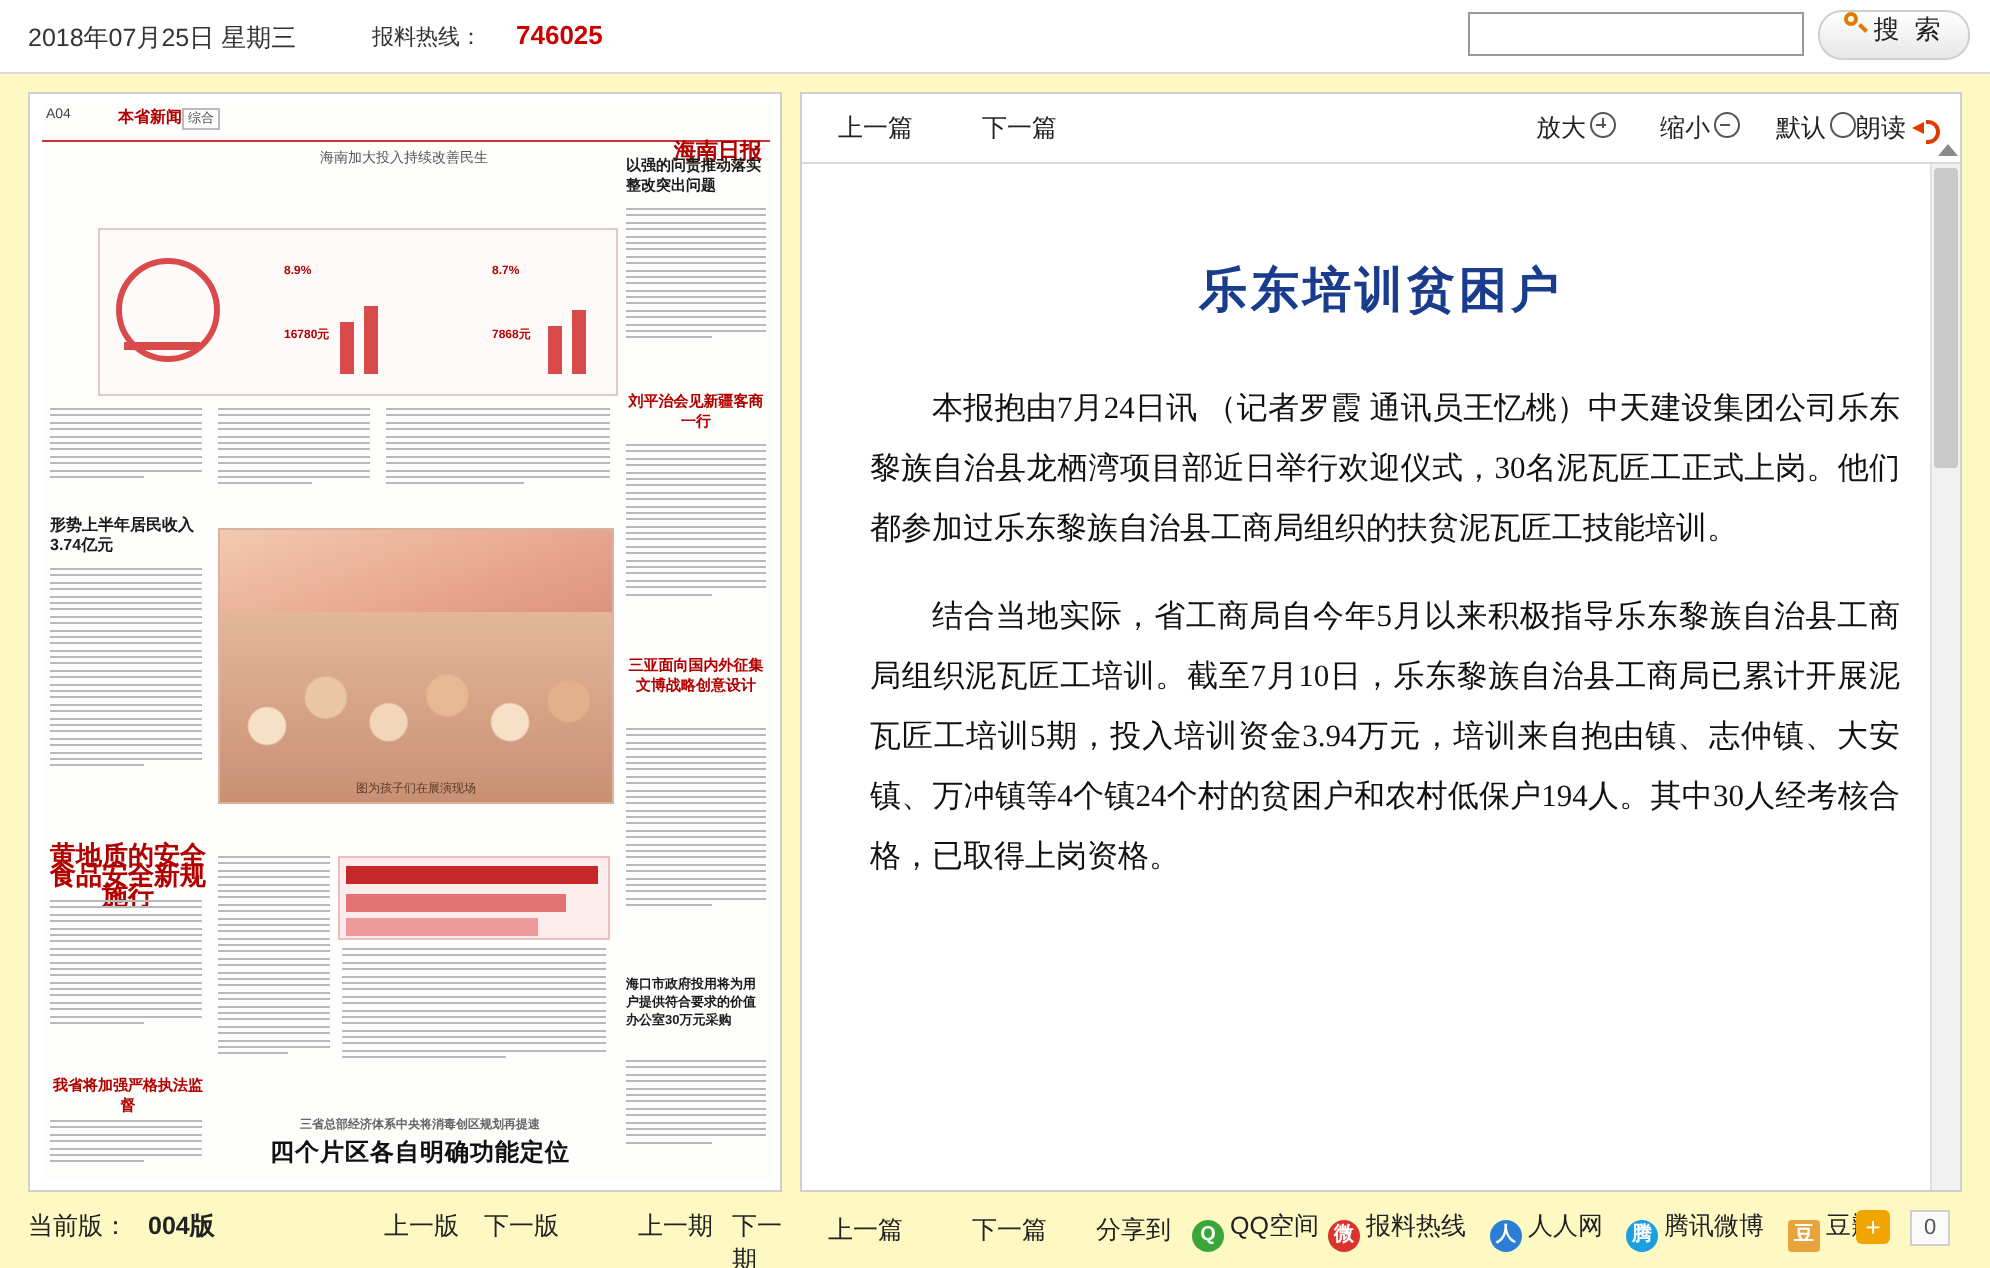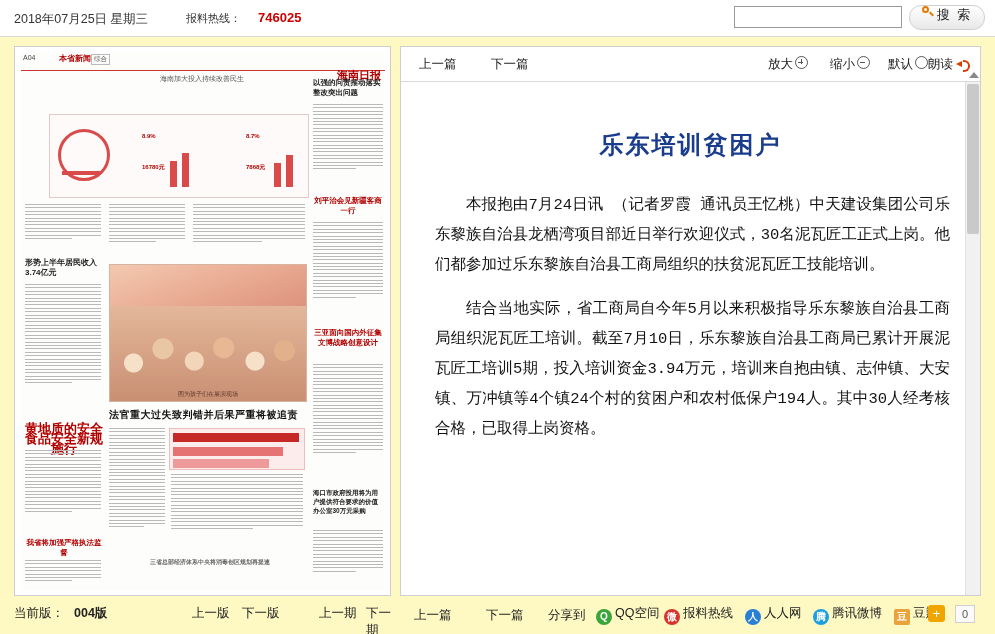--- a/index.html
+++ b/index.html
@@ -382,21 +382,21 @@
     line-height: 46px;
     letter-spacing: 2px;
   }
   .art-title-1 { margin-top: 40px; }
   .art-body {
     margin: 22px 30px 0 34px;
     font-size: 15.5px;
     line-height: 30px;
     color: #111;
     text-align: justify;
-    font-family: Liberation Mono, monospace;
+    font-family: Liberation Serif, serif;
   }
   .art-body p { margin: 0 0 14px 0; text-indent: 2em; }
 
   .phone-wrap {
     position: absolute;
     left: 290px; top: 330px;
     width: 280px; height: 110px;
   }
   .hot-text {
     position: absolute;
@@ -652,21 +652,20 @@
           <i></i>
           <i></i>
           <i class="short"></i>
       </div>
 
       <div class="photo" style="left:88px; top:212px; width:196px; height:136px;">
         <div class="kids"></div>
         <div class="photo-cap">图为孩子们在展演现场</div>
       </div>
 
-      <div class="np-head-black" style="left:88px; top:356px; width:200px; font-size:10px;">法官重大过失致判错并后果严重将被追责</div>
       <div class="redbox" style="left:148px; top:376px; width:134px; height:40px;">
         <div class="redbar" style="left:3px; top:4px; width:126px;"><span></span></div>
         <div class="redbar" style="left:3px; top:18px; width:110px; background:#e57373;"></div>
         <div class="redbar" style="left:3px; top:30px; width:96px; background:#ef9a9a;"></div>
       </div>
       <div class="lines" style="left:88px; top:376px; width:56px; height:130px;">
         <i></i>
           <i></i>
           <i></i>
           <i></i>
@@ -799,20 +798,21 @@
           <i></i>
           <i></i>
           <i></i>
           <i></i>
           <i></i>
           <i></i>
           <i class="short"></i>
       </div>
 
       <div class="np-sub2" style="left:96px; top:506px; width:186px; text-align:center; font-size:6px; color:#666;">三省总部经济体系中央将消毒创区规划再提速</div>
+      <div class="np-head-black" style="left:96px; top:516px; width:186px; text-align:center; font-size:12px;">四个片区各自明确功能定位</div>
     </div>
   </div>
 
   <div class="left-footer">
     <span class="lf-label">当前版：</span>
     <span class="lf-value">004版</span>
     <span class="lf-prevpage">上一版</span>
     <span class="lf-nextpage">下一版</span>
     <span class="lf-previssue">上一期</span>
     <span class="lf-nextissue">下一期</span>

